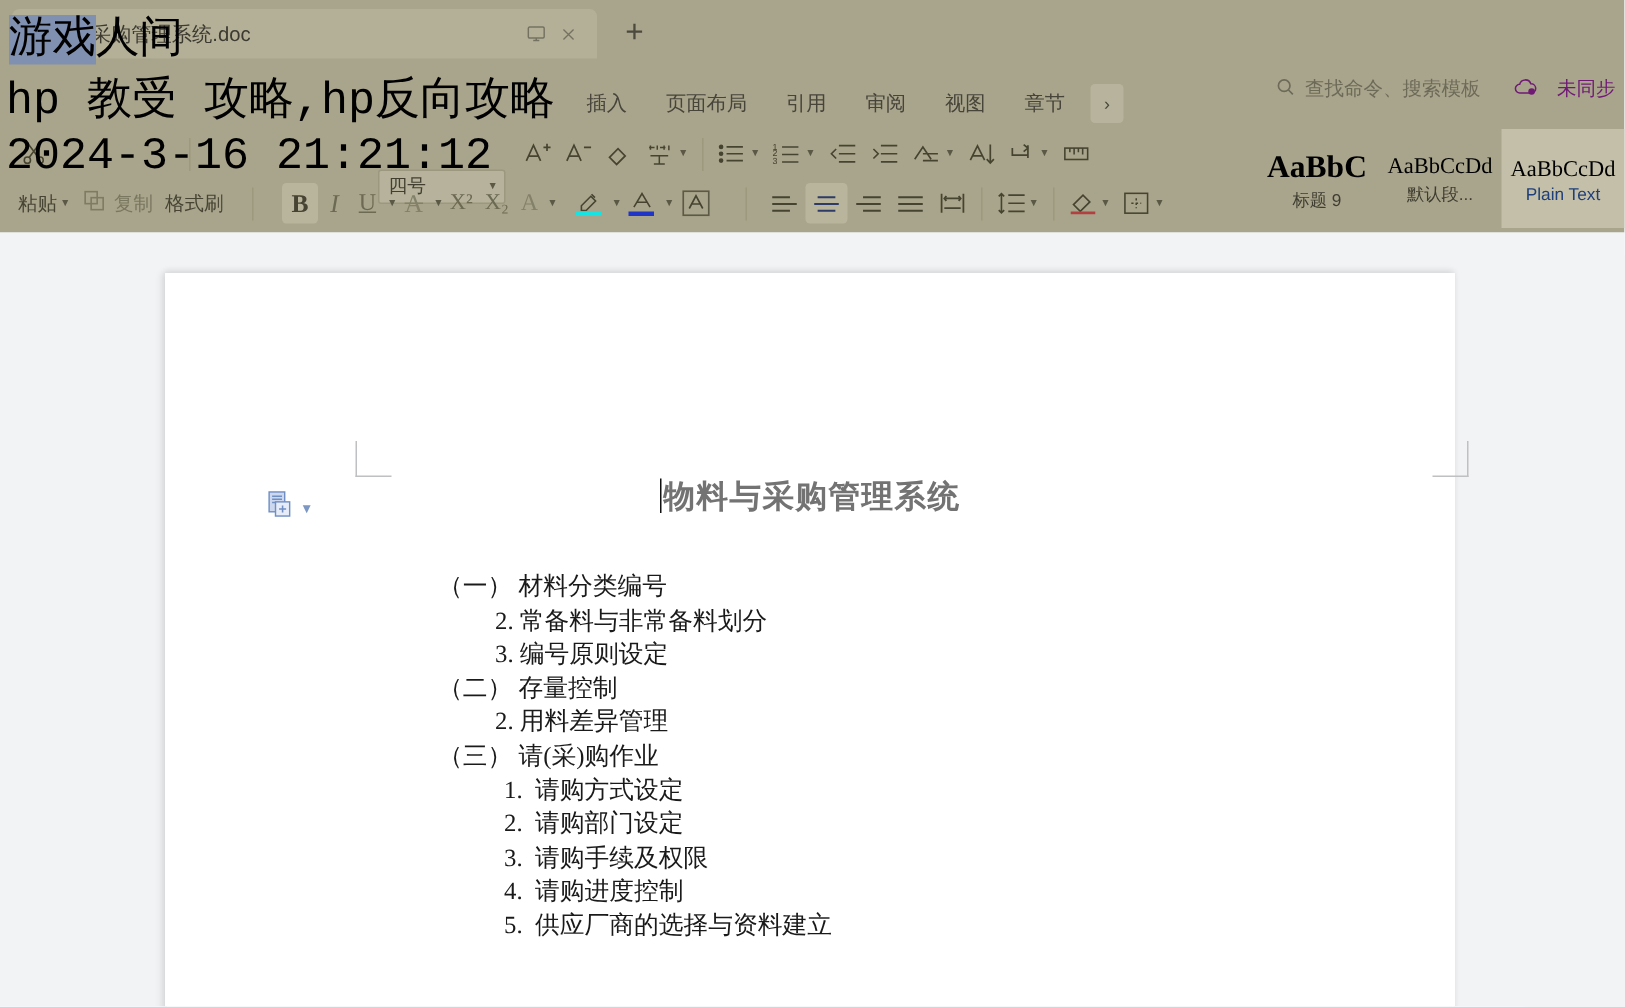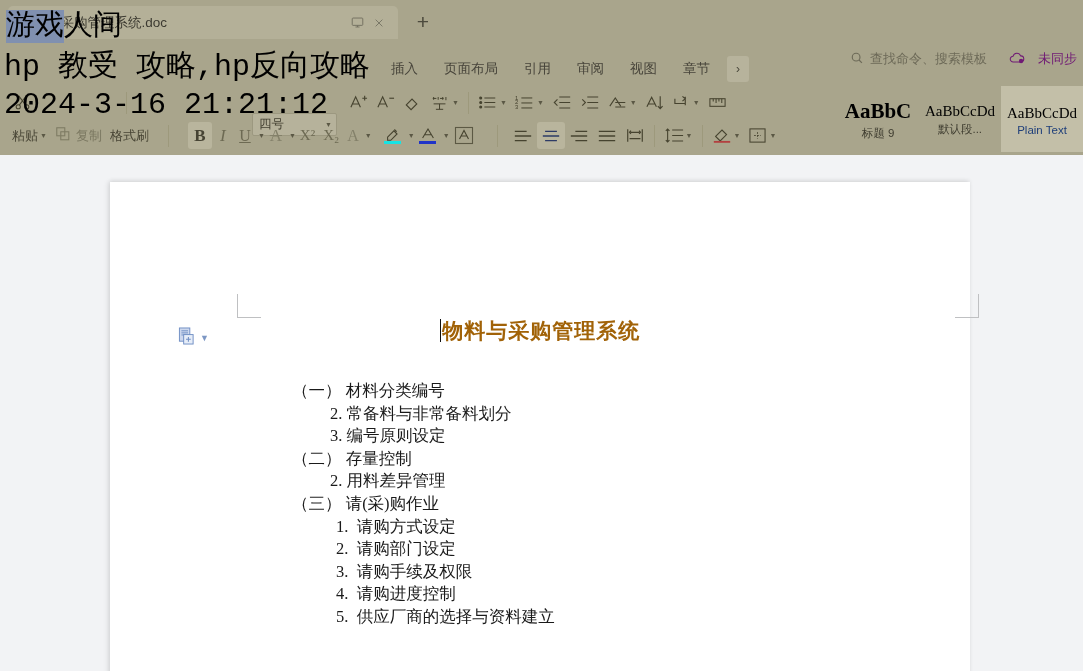--- a/index.html
+++ b/index.html
@@ -101,21 +101,21 @@
   }
   .mark { position: absolute; width: 24px; height: 24px; }
   .mark.tl { left: 127px; top: 112px; border-left: 1px solid #bfc0c2; border-bottom: 1px solid #bfc0c2; }
   .mark.tr { left: 845px; top: 112px; border-right: 1px solid #bfc0c2; border-bottom: 1px solid #bfc0c2; }
 
   .smarttag { position: absolute; left: 68px; top: 145px; display: flex; align-items: center; gap: 3px; }
 
   .doc-title {
     position: absolute; left: 0; right: 0; top: 135px; text-align: center;
     font-family: "DejaVu Sans", sans-serif;
-    font-size: 21px; font-weight: bold; color: #a16207; letter-spacing: 1px;
+    font-size: 21px; font-weight: bold; color: #737373; letter-spacing: 1px;
   }
   .caret-bar {
     display: inline-block; width: 1.5px; height: 23px; background: #111;
     vertical-align: -4px; margin-right: 1px;
   }
   .doc-body {
     position: absolute; left: 182px; top: 198px; right: 40px;
     font-family: "Liberation Serif", "DejaVu Serif", serif;
     font-size: 16.5px; color: #1a1a1a; line-height: 22.6px;
   }

